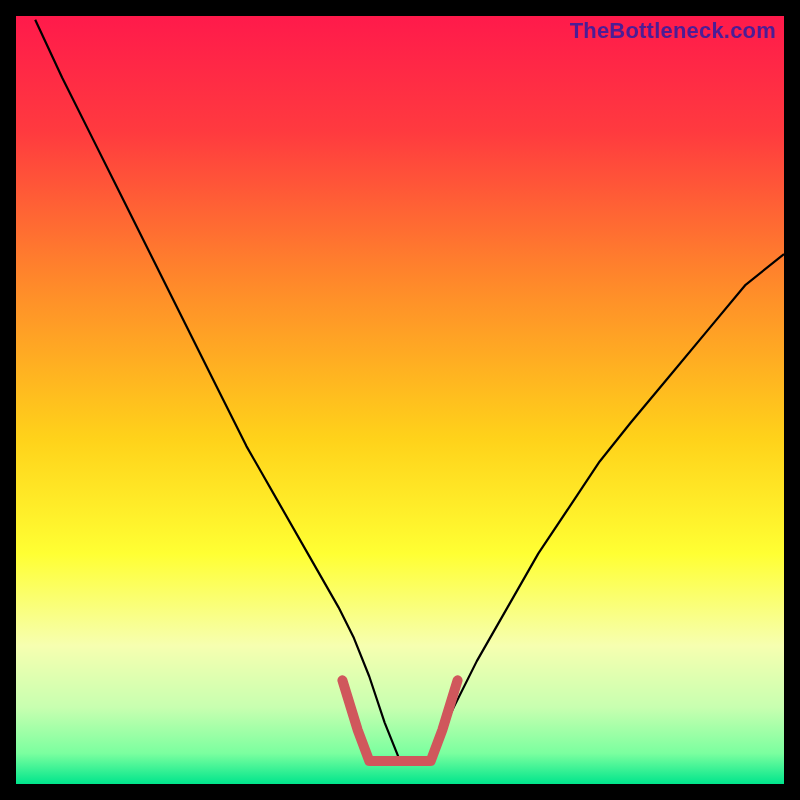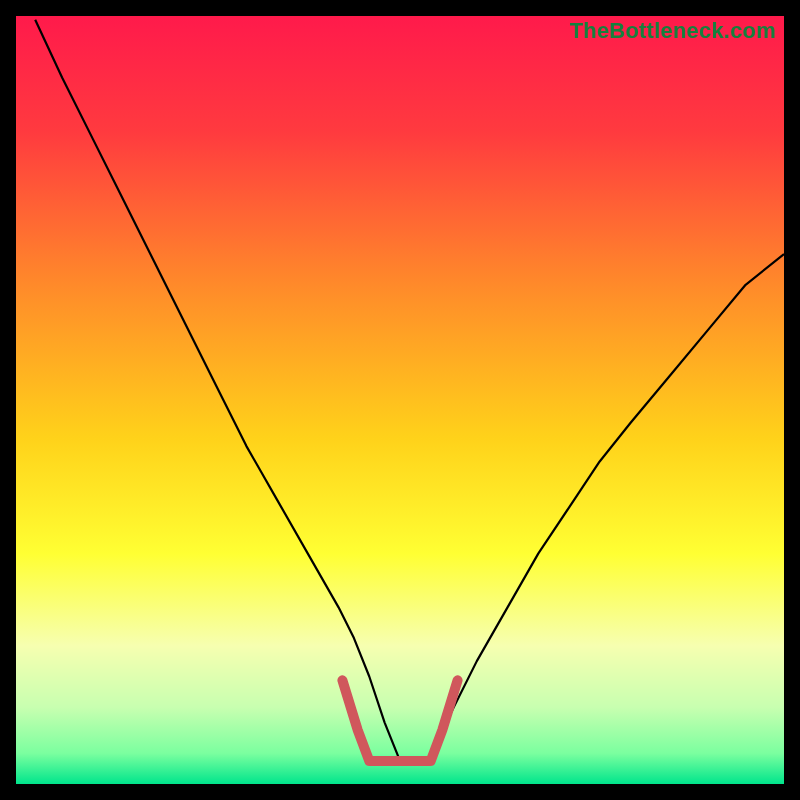--- a/index.html
+++ b/index.html
@@ -18,21 +18,21 @@
     width: 768px;
     height: 768px;
     background: #fff;
   }
   .watermark {
     position: absolute;
     top: 2px;
     right: 8px;
     font-size: 22px;
     font-weight: 600;
-    color: #15803d;
+    color: #4c1d95;
     letter-spacing: 0.2px;
     z-index: 10;
     pointer-events: none;
   }
   svg.plot {
     position: absolute;
     left: 0;
     top: 0;
     width: 768px;
     height: 768px;

